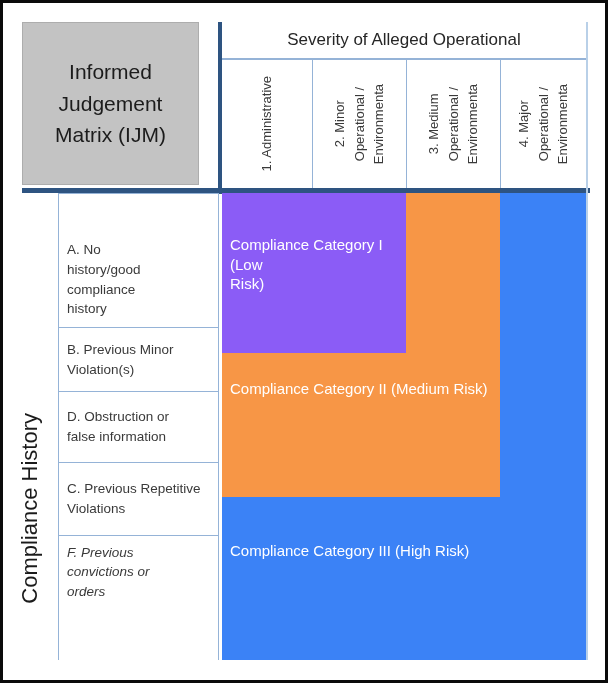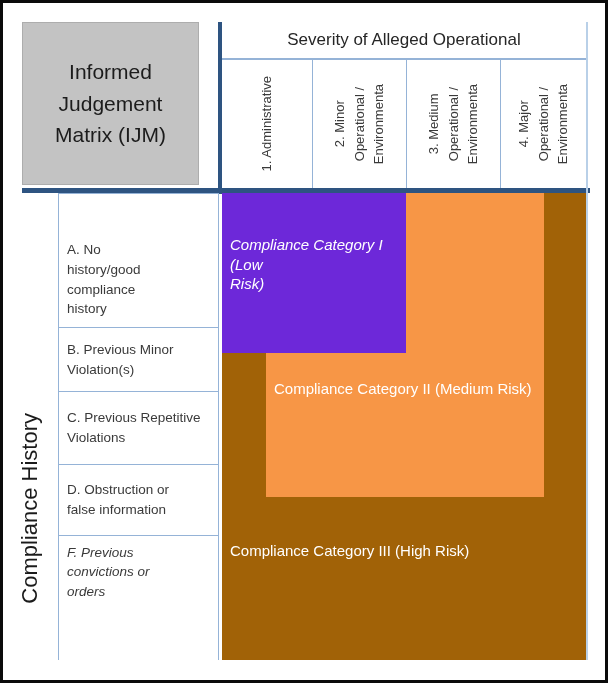--- a/index.html
+++ b/index.html
@@ -122,44 +122,44 @@
     <div class="colhead w4">
       <span class="vtext">4. Major
 Operational /
 Environmenta</span>
     </div>
   </div>
 
   <div class="abs navy-v"></div>
   <div class="abs navy-h"></div>
 
-  <div class="region region-red" style="background:#a16207;">
+  <div class="region region-red" style="background:#3b82f6;">
     <div class="region-label label-red">Compliance Category III (High Risk)</div>
   </div>
-  <div class="region region-orange" style="background:#F79646;margin-left:44px;">
+  <div class="region region-orange" style="background:#F79646;">
     <div class="region-label label-orange">Compliance Category II (Medium Risk)</div>
   </div>
-  <div class="region region-green" style="background:#6d28d9;font-style:italic;">
+  <div class="region region-green" style="background:#8b5cf6;">
     <div class="region-label label-green">Compliance Category I (Low
 Risk)</div>
   </div>
 
   <div class="abs blue-right"></div>
 
   <div class="abs rows-wrap">
     <div class="rowbox hA">A. No
 history/good
 compliance
 history</div>
     <div class="rowbox hB">B. Previous Minor
 Violation(s)</div>
+    <div class="rowbox hD">D. Obstruction or
+false information</div>
     <div class="rowbox hC">C. Previous Repetitive
 Violations</div>
-    <div class="rowbox hD">D. Obstruction or
-false information</div>
     <div class="rowbox hF">F. Previous
 convictions or
 orders</div>
   </div>
 
   <div class="abs yaxis-wrap">
     <span class="vtext">Compliance History</span>
   </div>
 
 </div>

